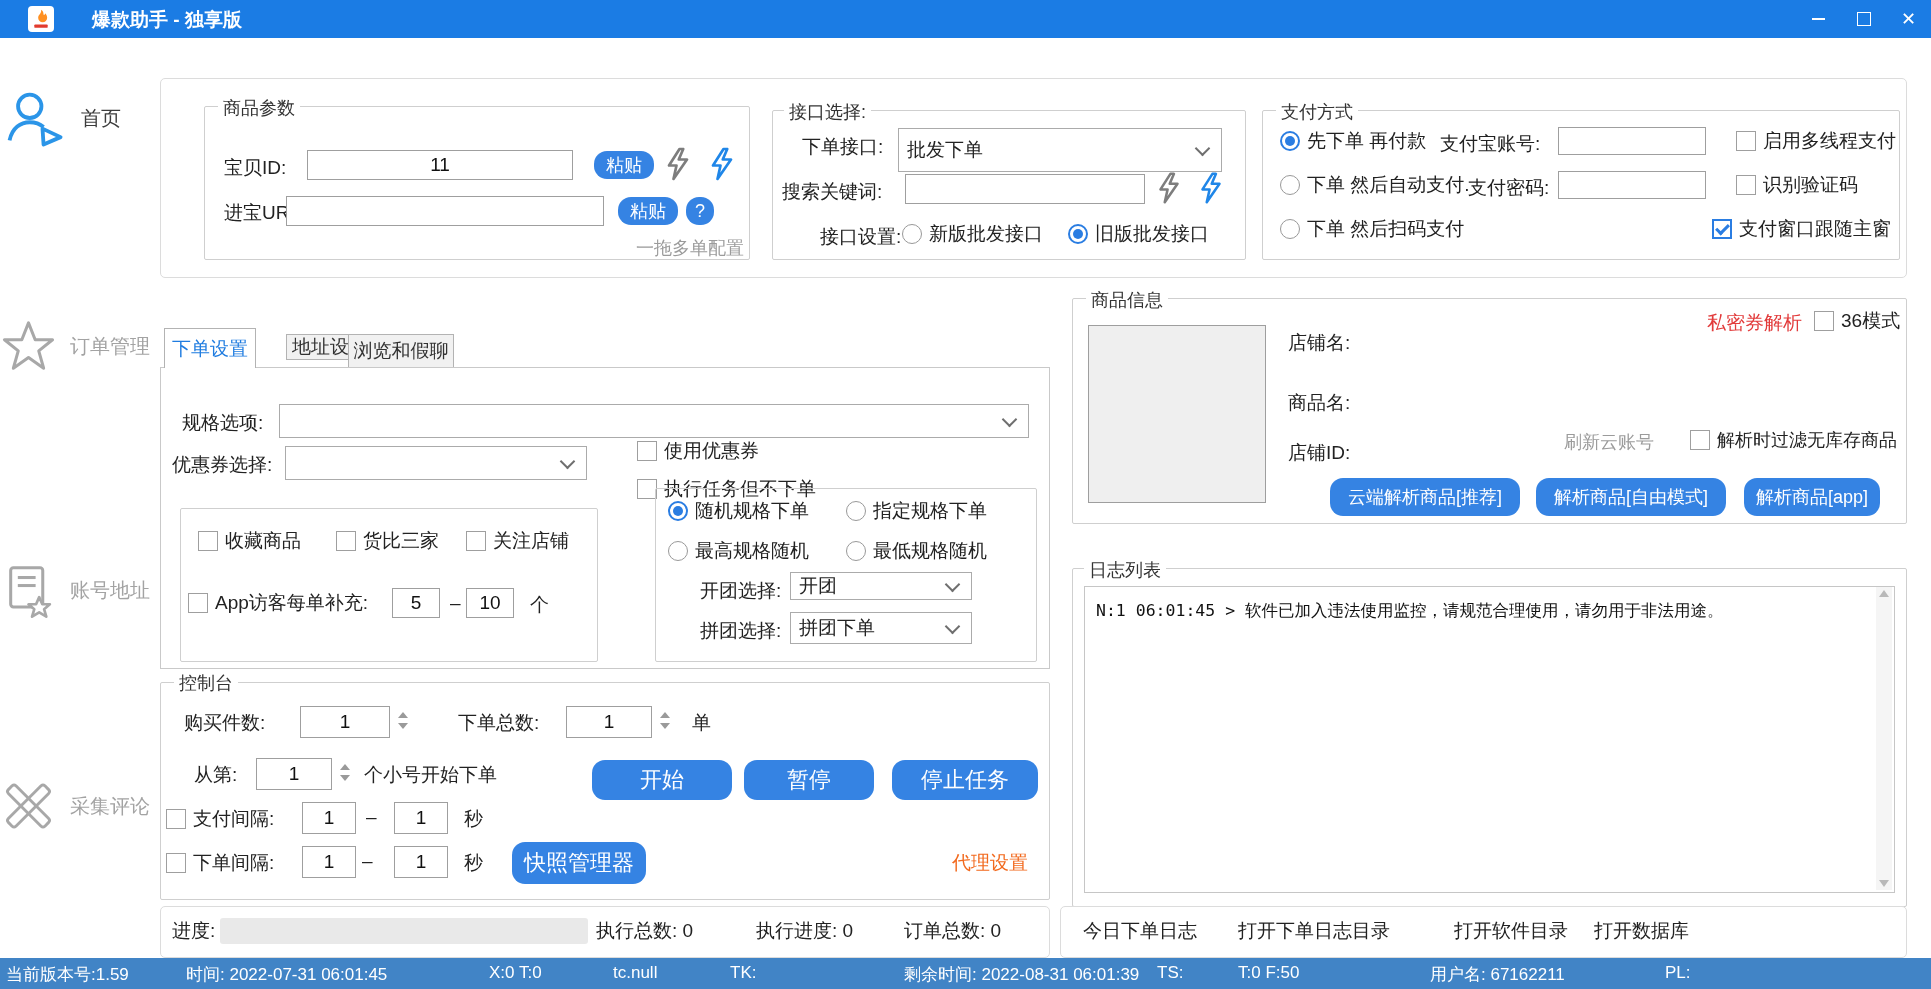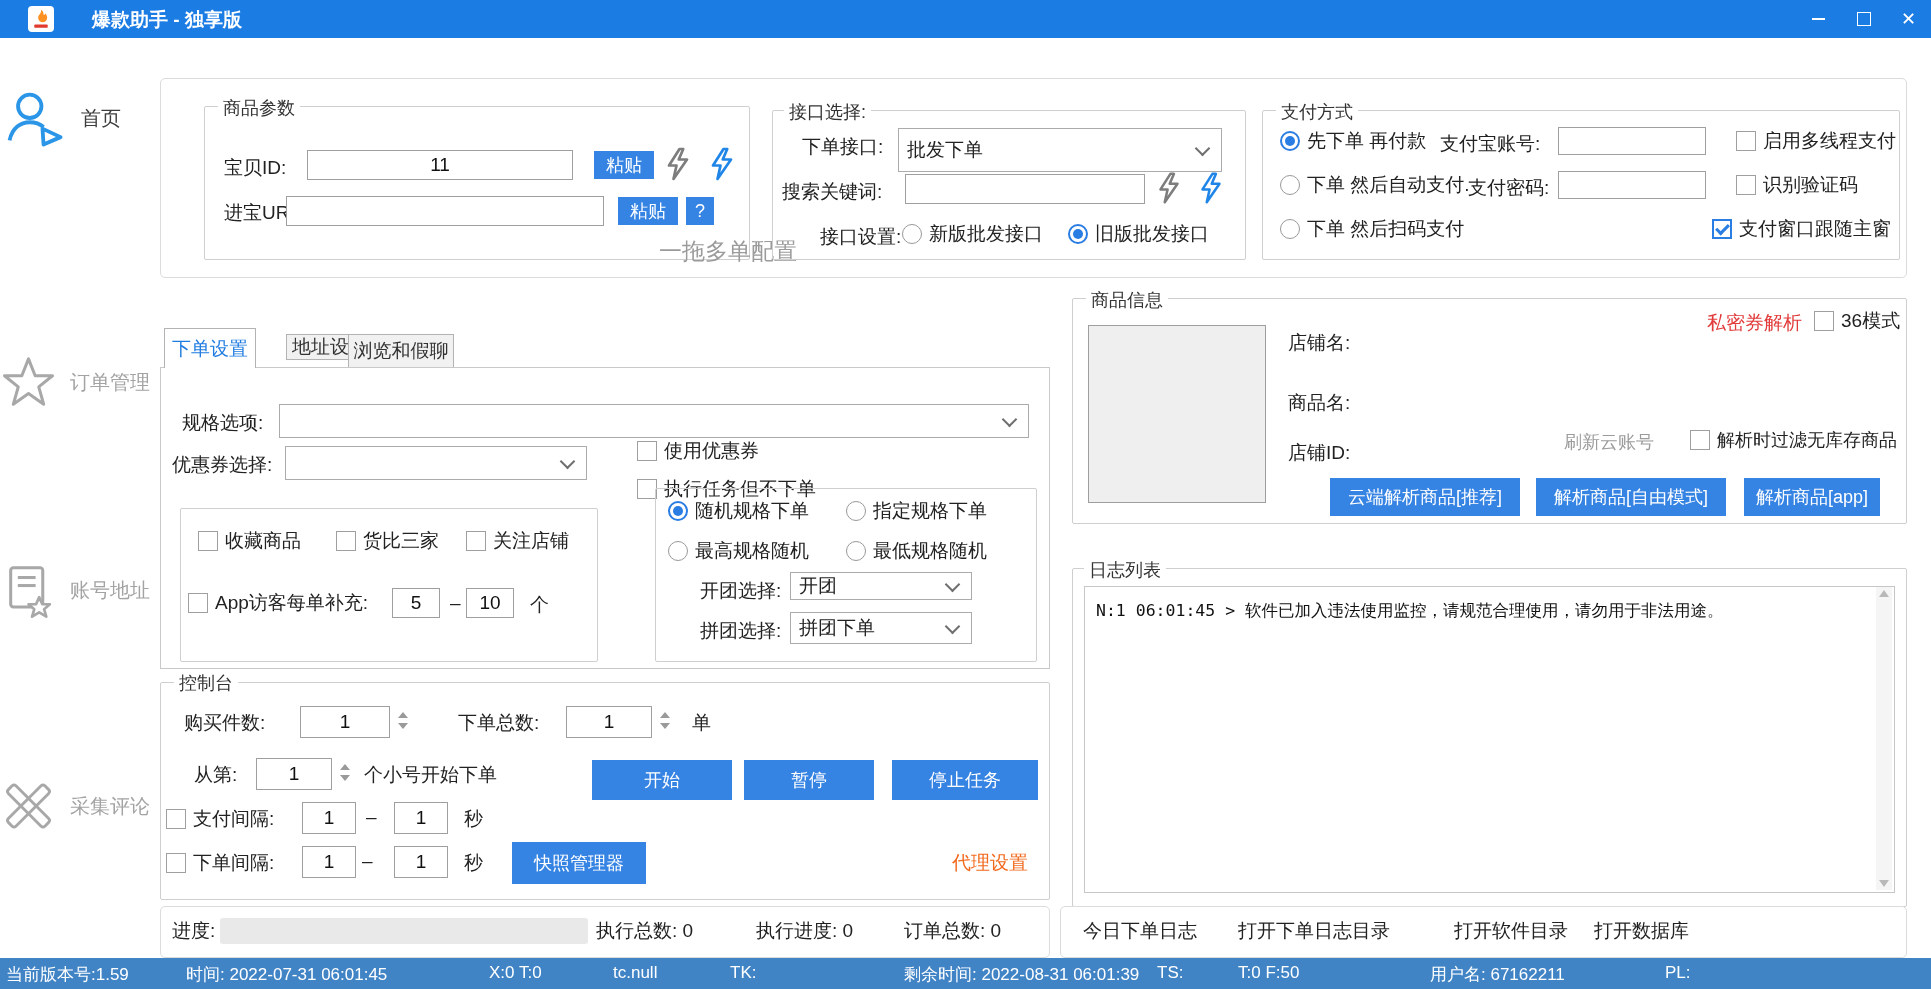--- a/index.html
+++ b/index.html
@@ -22,22 +22,22 @@
   
   .side{position:absolute;left:0;width:150px;display:flex;flex-direction:row;align-items:center;gap:13px;cursor:pointer;}
   .side .cap{font-size:20px;white-space:nowrap;}
   
   .wrap{position:absolute;border:1px solid #dcdcdc;border-radius:5px;background:#fff;}
   .fs{position:absolute;border:1px solid #cfcfcf;border-radius:2px;}
   .legend{position:absolute;background:#fff;padding:0 5px;font-size:18px;color:#333;white-space:nowrap;z-index:3;}
   
   .inp{position:absolute;border:1px solid #9f9f9f;background:#fff;font-size:19px;padding:0 6px;font-family:inherit;box-sizing:border-box;color:#111;outline:none;}
   .center{text-align:center;}
-  .btn{position:absolute;background:#3583e3;color:#fff;border:none;font-size:18px;font-family:inherit;border-radius:0;display:flex;align-items:center;justify-content:center;cursor:pointer;white-space:nowrap;}
-  .btn.big{font-size:18px;}
+  .btn{position:absolute;background:#3583e3;color:#fff;border:none;font-size:18px;font-family:inherit;border-radius:13px;display:flex;align-items:center;justify-content:center;cursor:pointer;white-space:nowrap;}
+  .btn.big{font-size:22px;}
   .dd{position:absolute;border:1px solid #ababab;background:#fff;display:flex;align-items:center;justify-content:space-between;font-size:19px;padding-left:8px;box-sizing:border-box;cursor:pointer;}
   .chev{width:9px;height:9px;border-right:2px solid #6f6f6f;border-bottom:2px solid #6f6f6f;transform:rotate(45deg);margin:-4px 13px 0 0;flex:none;}
   
   .ck,.rd{position:absolute;display:flex;align-items:center;gap:7px;font-size:19px;color:#222;white-space:nowrap;cursor:pointer;}
   .ck .box{width:20px;height:20px;border:1px solid #9f9f9f;background:#fff;box-sizing:border-box;flex:none;}
   .ck.checked .box{border:2px solid #2a7de2;}
   .ck.checked .tick{display:block;width:10px;height:5px;border-left:3px solid #2a7de2;border-bottom:3px solid #2a7de2;transform:rotate(-45deg);margin:3px 0 0 2px;}
   .rd .cir{width:20px;height:20px;border:1px solid #999;border-radius:50%;background:#fff;box-sizing:border-box;flex:none;display:flex;}
   .rd.checked .cir{border:2px solid #2a7de2;}
   .rd.checked .cir::after{content:"";width:10px;height:10px;border-radius:50%;background:#2a7de2;margin:auto;}
@@ -85,21 +85,21 @@
 </div>
 
 <div class="side" style="top:84px;">
   <svg width="68" height="68" viewBox="0 0 64 64" fill="none" stroke="#2b95e8" stroke-width="3.6">
     <circle cx="28" cy="21" r="11"></circle>
     <path d="M9 53c2.5-12 10.5-17 19-17 5.5 0 9.5 1.5 13 4.5"></path>
     <path d="M40 42 L57 50 L41 57 Z" stroke-linejoin="round"></path>
   </svg>
   <span class="cap" style="color:#3c3c3c;">首页</span>
 </div>
-<div class="side" style="top:348px;">
+<div class="side" style="top:312px;">
   <svg width="68" height="68" viewBox="0 0 64 64">
     <polygon points="32,6 39.5,25 59,25 43.5,37.5 49,57 32,45 15,57 20.5,37.5 5,25 24.5,25" fill="none" stroke="#a8a8a8" stroke-width="3.4" stroke-linejoin="round"></polygon>
   </svg>
   <span class="cap" style="color:#a3a3a3;">订单管理</span>
 </div>
 <div class="side" style="top:556px;">
   <svg width="68" height="68" viewBox="0 0 64 64" fill="none" stroke="#a8a8a8" stroke-width="3.4">
     <rect x="12" y="7" width="36" height="44" rx="3"></rect>
     <line x1="20" y1="18" x2="40" y2="18"></line>
     <line x1="20" y1="27" x2="40" y2="27"></line>
@@ -129,21 +129,21 @@
 </span>
 <span class="abs" style="left:704px;top:146px;">
   <svg width="36" height="36" viewBox="0 0 24 24">
       <path d="M13 2 L6 13 H11 L9 22 L18 9 H12.5 L15.5 2 Z" fill="none" stroke="#1f86e8" stroke-width="1.8" stroke-linejoin="round"></path>
     </svg>
 </span>
 <span class="lbl" style="left:224px;top:200px;">进宝URL:</span>
 <input class="inp" style="left: 286px; top: 196px; width: 318px; height: 30px;" value="">
 <button class="btn" style="left:618px;top:197px;width:60px;height:28px;">粘贴</button>
 <button class="btn" style="left:686px;top:197px;width:28px;height:28px;">?</button>
-<span class="lbl graytxt" style="left:659px;top:236px;font-size:23px;">一拖多单配置</span>
+<span class="lbl graytxt" style="left:636px;top:236px;font-size:18px;">一拖多单配置</span>
 
 <div class="fs" style="left:772px;top:110px;width:472px;height:148px;"></div>
 <span class="legend" style="left:784px;top:100px;">接口选择:</span>
 <span class="lbl" style="left:802px;top:134px;">下单接口:</span>
 <div class="dd" style="left:898px;top:128px;width:324px;height:44px;">
   <span>批发下单</span>
   <span class="chev"></span>
 </div>
 <span class="lbl" style="left:782px;top:179px;">搜索关键词:</span>
 <input class="inp" style="left: 905px; top: 174px; width: 240px; height: 30px;" value="">

